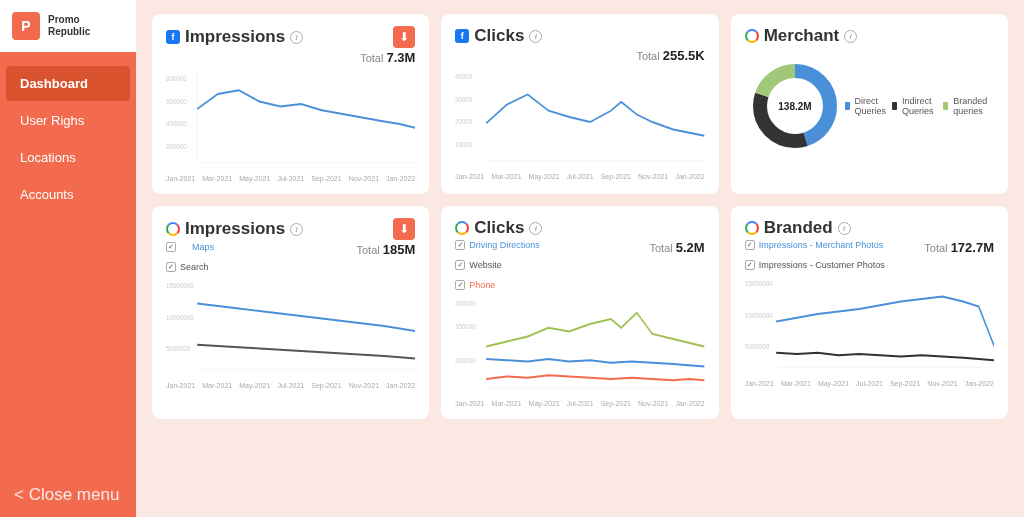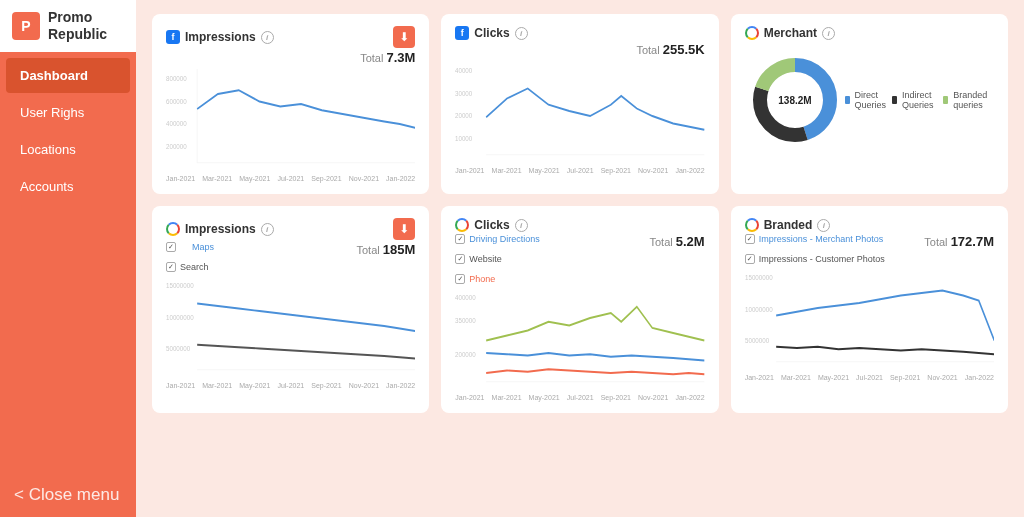--- a/index.html
+++ b/index.html
@@ -28,28 +28,28 @@
       background: #f26b4e;
       border-radius: 4px;
       display: flex;
       align-items: center;
       justify-content: center;
       color: white;
       font-weight: bold;
       font-size: 14px;
     }
     .logo-text {
-      font-size: 14px;
+      font-size: 10px;
       font-weight: 700;
       color: #333;
       line-height: 1.2;
     }
     .sidebar-nav {
       flex: 1;
-      padding-top: 4px;
+      padding-top: 12px;
     }
     .nav-item {
       padding: 10px 14px;
       color: #fff;
       font-size: 13px;
       font-weight: 500;
       cursor: pointer;
       border-radius: 4px;
       margin: 2px 6px;
     }
@@ -95,21 +95,21 @@
       align-items: center;
       justify-content: space-between;
       margin-bottom: 2px;
     }
     .card-title-row {
       display: flex;
       align-items: center;
       gap: 5px;
     }
     .card-title {
-      font-size: 12px;
+      font-size: 17px;
       font-weight: 600;
       color: #333;
     }
     .info-icon {
       width: 13px;
       height: 13px;
       border-radius: 50%;
       border: 1.5px solid #aaa;
       display: flex;
       align-items: center;

